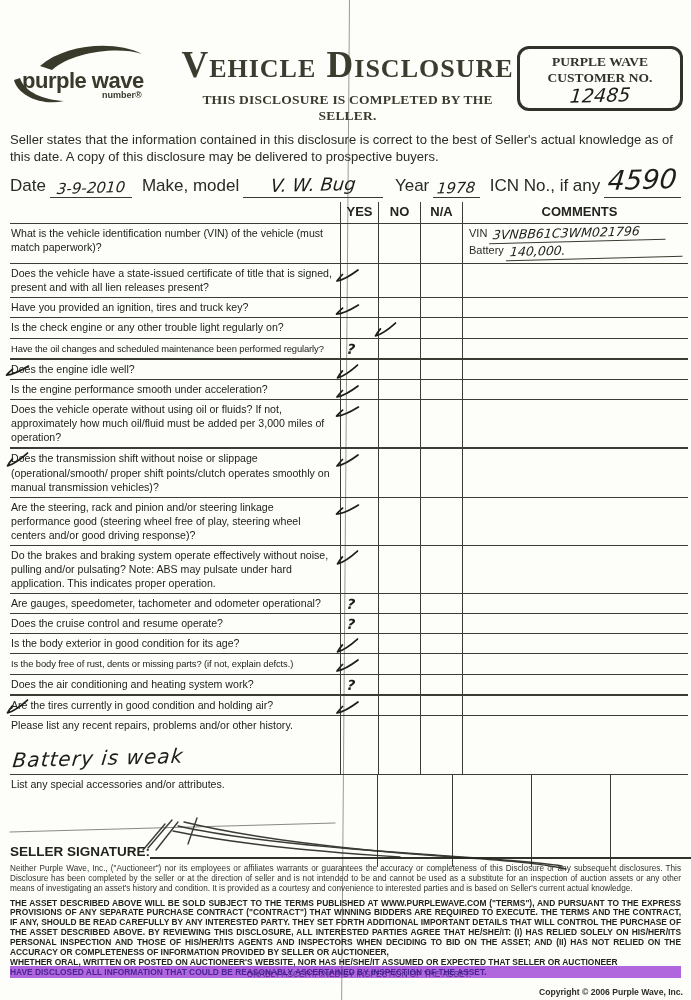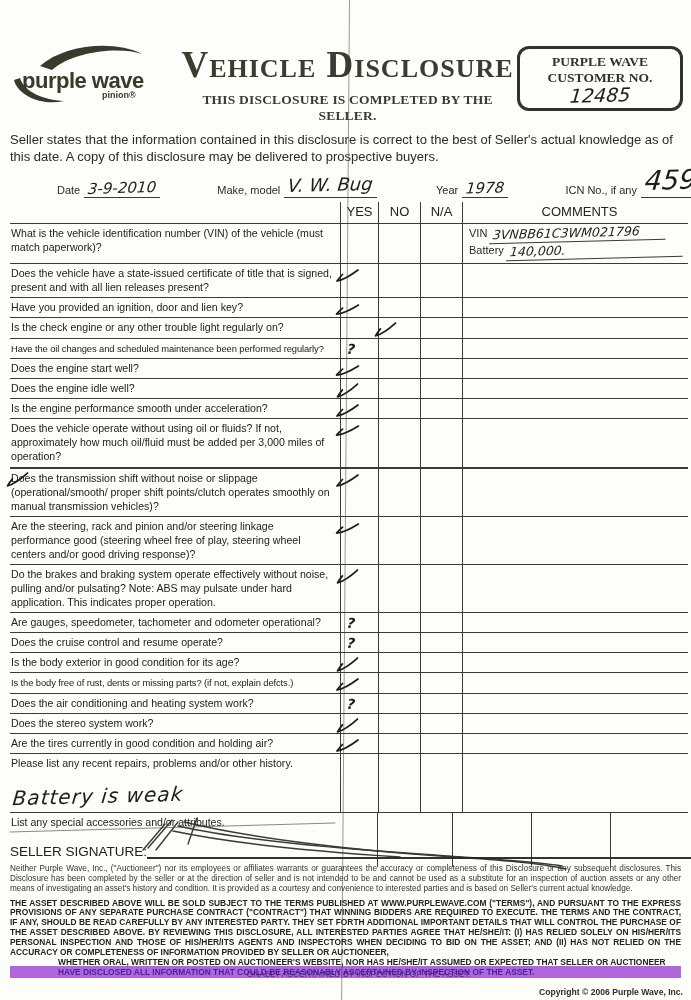--- a/index.html
+++ b/index.html
@@ -26,81 +26,81 @@
   .custbox .cl{font-family:"Liberation Serif",serif;font-weight:bold;font-size:13.5px;color:#32322a;line-height:1.15;}
   .custnum{font-size:19px;color:#c9556b;transform:rotate(-4deg);margin-top:1px;}
 
   
   .hw{display:inline-block;font-family:"DejaVu Sans",sans-serif;font-style:italic;
       transform:skewX(-7deg) rotate(-1.5deg);color:#1d1d1a;line-height:1;}
 
   .statement{margin:8px 10px 0;font-size:13px;line-height:1.28;color:#2b2b24;}
 
   .fieldline{display:flex;align-items:flex-end;margin:3px 10px 0;height:30px;white-space:nowrap;}
-  .fl-label{font-size:11px;padding:0 4px 2px 0;margin-left:47px;}
+  .fl-label{font-size:17px;padding:0 4px 2px 0;}
   .fl-val{border-bottom:1.6px solid #3a3a30;text-align:center;padding:0 4px 1px;}
   .v-date{width:100px;font-size:15px;}
   .v-make{width:178px;font-size:18px;}
   .v-year{width:52px;font-size:15px;}
   .v-icn{flex:1;font-size:27px;}
 
   
   .vtable{margin:4px 3px 0 10px;display:flex;flex-direction:column;height:665px;}
   .vhead,.vrow{display:grid;grid-template-columns:330px 38px 42px 42px 1fr;}
   .vhead{height:21px;}
-  .vhead div{font-weight:normal;font-size:13px;color:#23231d;border-left:1.8px solid #3c3c34;text-align:center;line-height:20px;}
+  .vhead div{font-weight:bold;font-size:13px;color:#23231d;border-left:1.8px solid #3c3c34;text-align:center;line-height:20px;}
   .vhead div:first-child{border-left:none;}
   .vhead .ch-comments{text-align:center;padding-left:8px;}
   .vrow{border-top:1.7px solid #3c3c34;flex:none;}
   .vrow:last-child{flex:1;gap:37px;}
   .vrow .q{padding:2px 4px 3px 1px;font-size:10.6px;line-height:1.33;color:#23231d;}
   .vrow .q.condensed{font-size:9.4px;letter-spacing:-.1px;padding-top:4px;}
   .cell{border-left:1.8px solid #3c3c34;position:relative;}
   .checkwrap{position:absolute;top:3px;left:-8px;}
   .qmark{font-family:"DejaVu Sans",sans-serif;font-style:italic;font-size:14px;font-weight:bold;
      color:#1d1d1a;position:absolute;top:2px;left:6px;transform:rotate(6deg);}
   .comments-pad{padding:3px 6px;}
   .cmline{font-size:11px;white-space:nowrap;margin-bottom:2px;}
   .cmline .hw{font-size:12.5px;border-bottom:1.4px solid #3a3a30;min-width:170px;padding:0 3px 1px;}
   .history-note{font-size:20px;margin:16px 0 0 2px;letter-spacing:1px;}
 
   
   .sigrow{position:absolute;left:10px;right:0;top:833px;display:flex;align-items:flex-end;height:26px;}
-  .siglabel{font-weight:normal;font-size:13.5px;color:#23231d;white-space:nowrap;padding-right:0;}
+  .siglabel{font-weight:bold;font-size:13.5px;color:#23231d;white-space:nowrap;padding-right:0;}
   .sigline{flex:1;border-bottom:2px solid #32322a;height:20px;}
   .sig-svg{position:absolute;left:0;top:790px;z-index:5;pointer-events:none;}
 
   
   .legal{position:absolute;left:10px;right:10px;top:864px;}
   .legal p{margin:0;text-align:justify;}
   .disc{font-size:8.2px;line-height:1.2;color:#33332c;}
   .terms{font-size:8.4px;line-height:1.18;font-weight:bold;color:#24241e;margin-top:5px !important;}
   .band{position:relative;margin-top:0;
     background:linear-gradient(180deg,rgba(0,0,0,0) 0%,rgba(0,0,0,0) 42%,#b066dd 42%,#b066dd 100%);}
-  .band .bl{font-size:8.4px;line-height:1.18;font-weight:bold;white-space:nowrap;overflow:hidden;margin-left:48px;}
+  .band .bl{font-size:8.4px;line-height:1.18;font-weight:bold;white-space:nowrap;overflow:hidden;}
   .bl-a{color:#24241e;}
   .bl-b{color:#4a2496;}
   .artifact{position:absolute;left:50%;bottom:-1px;transform:translateX(-44%);
     font-size:8.4px;font-weight:normal;color:#3b1d7a;opacity:.85;white-space:nowrap;}
   .copyright{position:absolute;right:8px;bottom:3px;font-size:8.6px;font-weight:bold;color:#2e2e26;}
 </style>
 </head>
 <body>
 
 <div class="page">
   <div class="crease"></div>
 
   <div class="hdr">
     <div class="logo">
       <svg width="168" height="70" viewBox="0 0 168 70">
         <path d="M30 26 C55 4 105 0 132 14 C108 6 62 12 42 30 Z" fill="#3a3a2c"></path>
         <path d="M4 40 C8 56 32 66 54 61 C34 60 14 52 10 38 Z" fill="#3a3a2c"></path>
       </svg>
       <span class="logo-name">purple wave</span>
-      <span class="logo-sub">pinion®</span>
+      <span class="logo-sub">number®</span>
     </div>
     <div class="titleblock">
       <div class="title">Vehicle Disclosure</div>
       <div class="subtitle">THIS DISCLOSURE IS COMPLETED BY THE SELLER.</div>
     </div>
     <div class="custbox">
       <div class="cl">PURPLE WAVE</div>
       <div class="cl">CUSTOMER NO.</div>
       <div class="custnum hw">12485</div>
     </div>
@@ -145,21 +145,21 @@
         <div class="cell">
           <span class="checkwrap"><svg width="27" height="17" viewBox="0 0 27 17" style="transform:rotate(0deg)">
               <path d="M25 3 C17 9 10 13 4 14 M4 14 C6 11 8 9 9.5 7.5" stroke="#1d1d1a" stroke-width="1.7" fill="none" stroke-linecap="round"></path>
             </svg></span>
         </div>
         <div class="cell"></div>
         <div class="cell"></div>
         <div class="cell"></div>
       </div>
       <div class="vrow">
-        <div class="q">Have you provided an ignition, door and lien key?</div>
+        <div class="q">Have you provided an ignition, tires and truck key?</div>
         <div class="cell">
           <span class="checkwrap"><svg width="27" height="17" viewBox="0 0 27 17" style="transform:rotate(5deg)">
               <path d="M25 3 C17 9 10 13 4 14 M4 14 C6 11 8 9 9.5 7.5" stroke="#1d1d1a" stroke-width="1.7" fill="none" stroke-linecap="round"></path>
             </svg></span>
         </div>
         <div class="cell"></div>
         <div class="cell"></div>
         <div class="cell"></div>
       </div>
       <div class="vrow">
@@ -176,21 +176,20 @@
       <div class="vrow">
         <div class="q condensed">Have the oil changes and scheduled maintenance been performed regularly?</div>
         <div class="cell">
           <span class="qmark">?</span>
         </div>
         <div class="cell"></div>
         <div class="cell"></div>
         <div class="cell"></div>
       </div>
       <div class="vrow">
-        <div class="q">Does the engine start well?</div>
         <div class="cell">
           <span class="checkwrap"><svg width="27" height="17" viewBox="0 0 27 17" style="transform:rotate(5deg)">
               <path d="M25 3 C17 9 10 13 4 14 M4 14 C6 11 8 9 9.5 7.5" stroke="#1d1d1a" stroke-width="1.7" fill="none" stroke-linecap="round"></path>
             </svg></span>
         </div>
         <div class="cell"></div>
         <div class="cell"></div>
         <div class="cell"></div>
       </div>
       <div class="vrow">
@@ -312,21 +311,20 @@
       <div class="vrow">
         <div class="q">Does the air conditioning and heating system work?</div>
         <div class="cell">
           <span class="qmark">?</span>
         </div>
         <div class="cell"></div>
         <div class="cell"></div>
         <div class="cell"></div>
       </div>
       <div class="vrow">
-        <div class="q">Does the stereo system work?</div>
         <div class="cell">
           <span class="checkwrap"><svg width="27" height="17" viewBox="0 0 27 17" style="transform:rotate(-5deg)">
               <path d="M25 3 C17 9 10 13 4 14 M4 14 C6 11 8 9 9.5 7.5" stroke="#1d1d1a" stroke-width="1.7" fill="none" stroke-linecap="round"></path>
             </svg></span>
         </div>
         <div class="cell"></div>
         <div class="cell"></div>
         <div class="cell"></div>
       </div>
       <div class="vrow">

